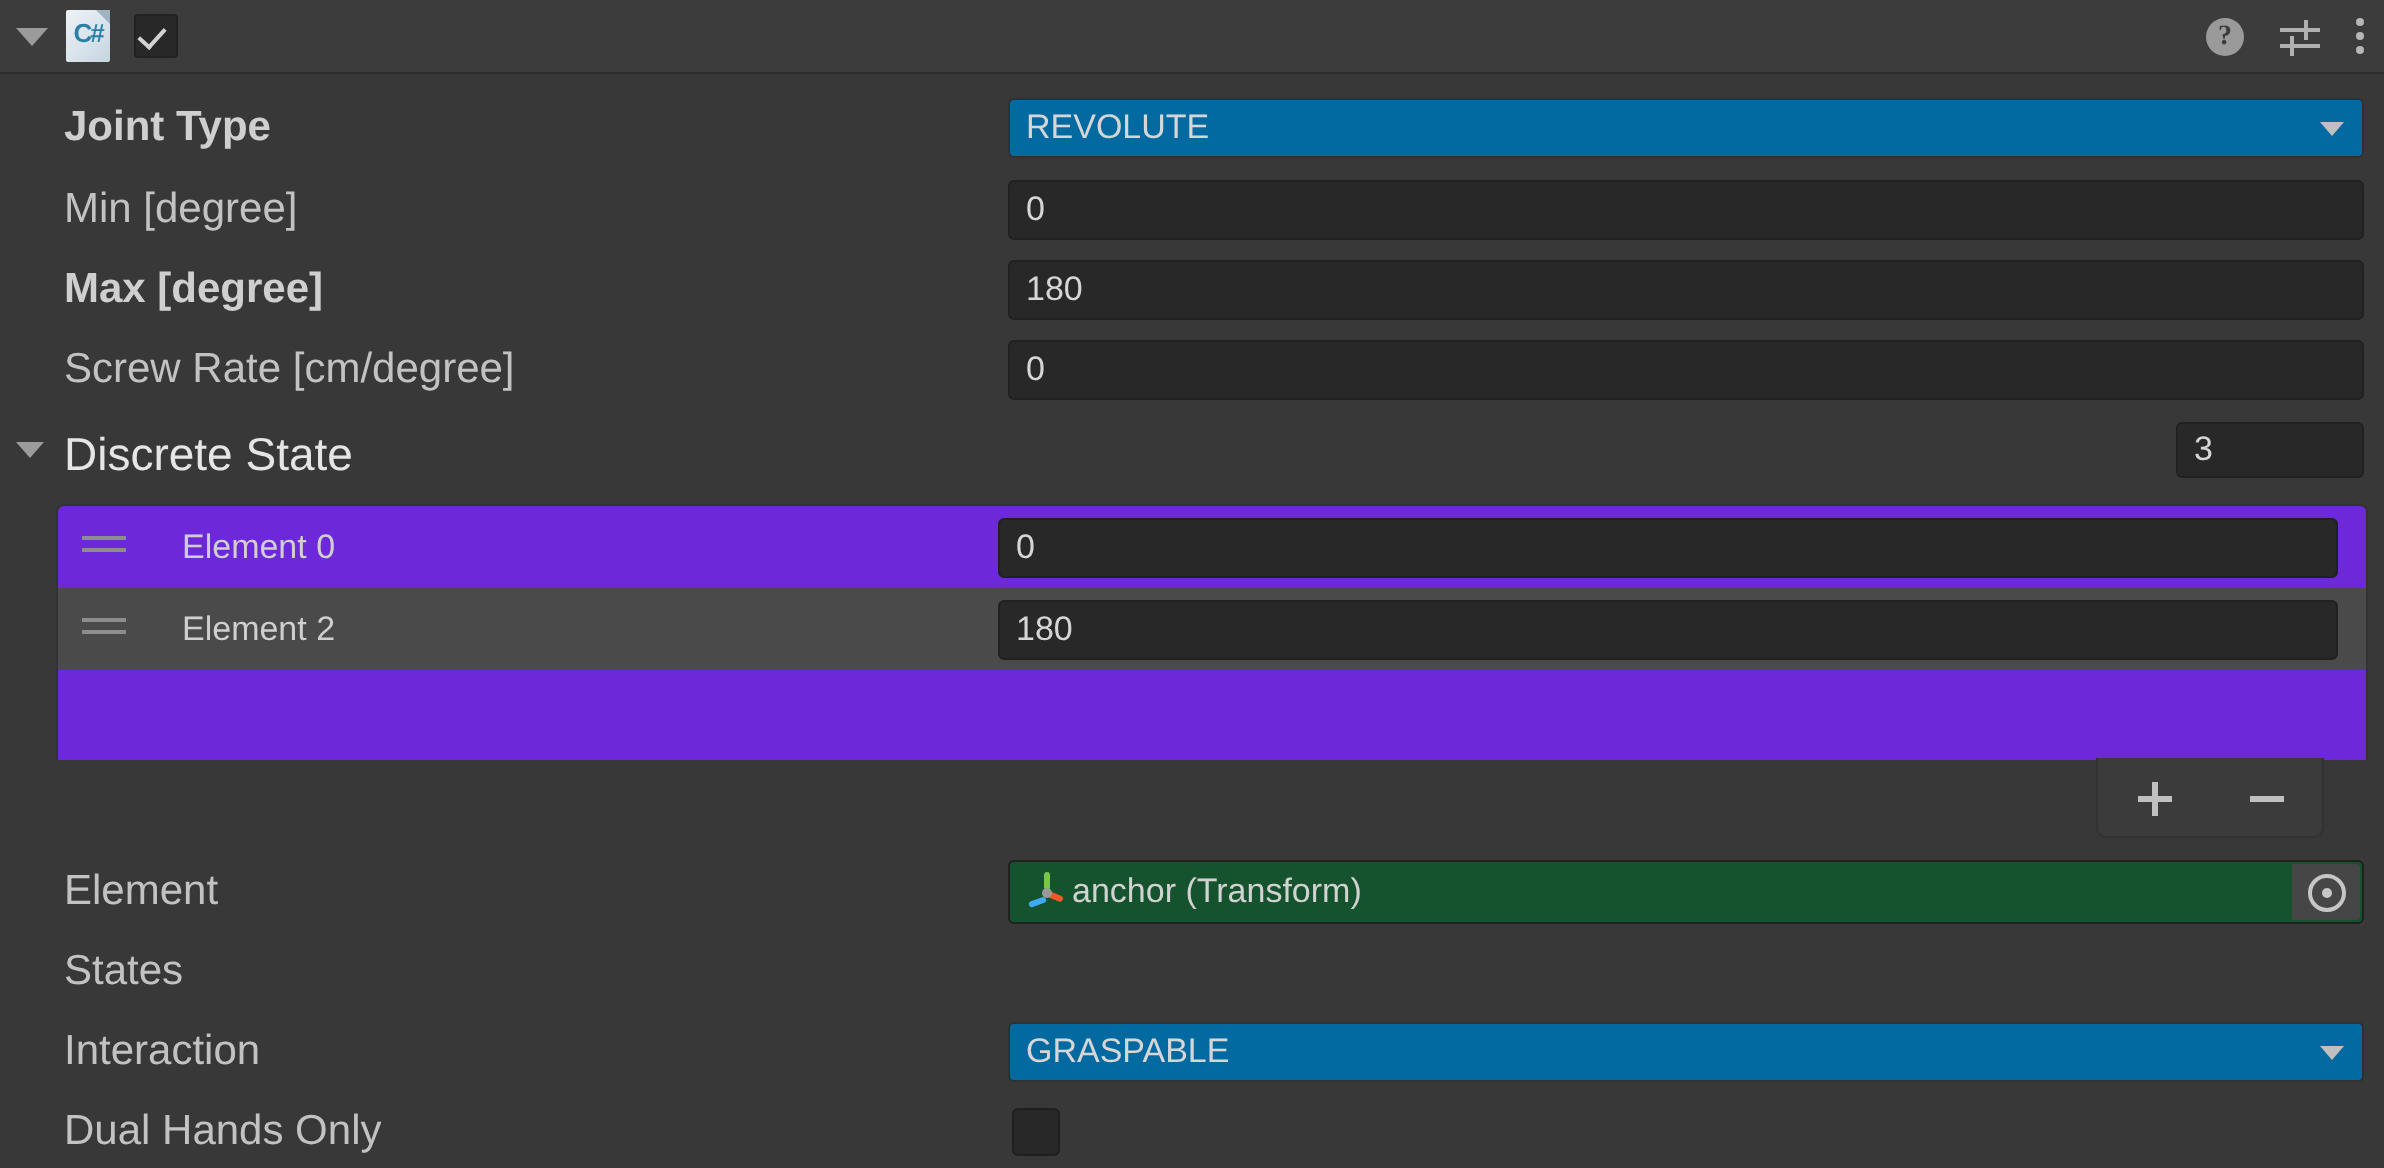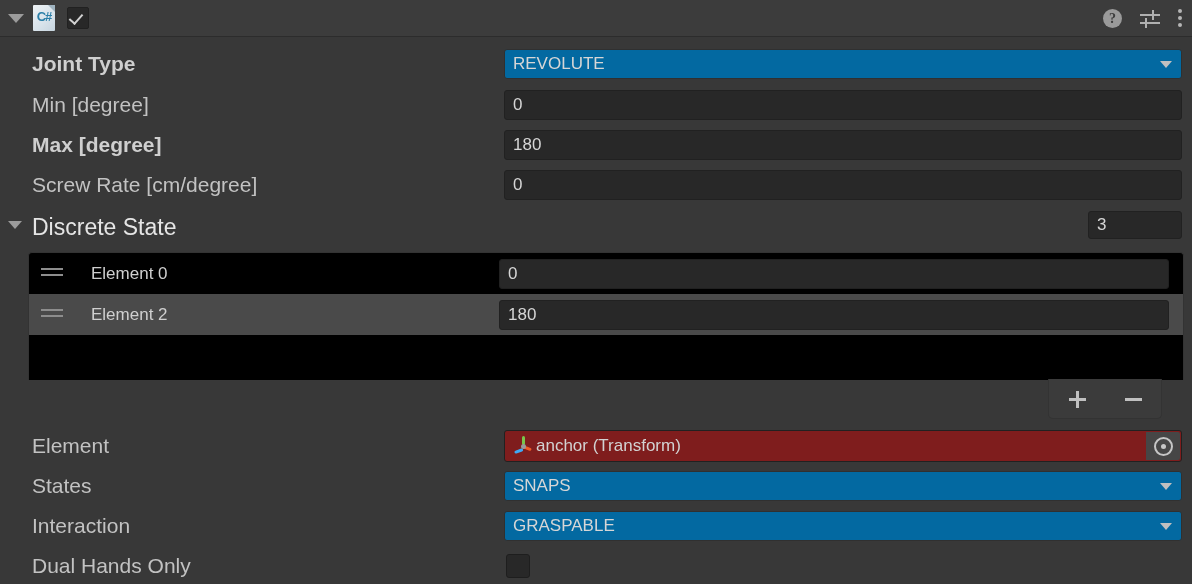--- a/index.html
+++ b/index.html
@@ -162,21 +162,21 @@
     background: #282828; border: 1px solid #212121; border-radius: 3px;
   }
   .size-field .val { margin-left: 8px; line-height: 26px; font-size: 17px; color: #d6d6d6; }
 
   
   .list-box {
     position: absolute;
     left: 28px; top: 252px;
     width: 1156px; height: 128px;
     box-sizing: border-box;
-    background: #000000;
+    background: #6d28d9;
     border: 1px solid #333333;
     border-radius: 4px 4px 0 0;
     border-bottom: none;
     overflow: hidden;
   }
   .list-row {
     position: relative;
     height: 41px;
     display: flex; align-items: center;
   }
@@ -223,21 +223,21 @@
     content: ""; position: absolute; background: #c0c0c0;
   }
   .btn-plus::before { left: 7px; top: 14px; width: 17px; height: 3px; }
   .btn-plus::after  { left: 14px; top: 7px; width: 3px; height: 17px; }
   .btn-minus::before { left: 7px; top: 14px; width: 17px; height: 3px; }
 
   
   .obj-field {
     position: absolute; left: 504px;
     width: 678px; height: 32px; box-sizing: border-box;
-    background: #7f1d1d; border: 1px solid #212121;
+    background: #14532d; border: 1px solid #212121;
     border-radius: 3px;
     display: flex; align-items: center;
   }
   .transform-icon {
     position: relative;
     width: 22px; height: 20px;
     margin-left: 7px; flex: none;
   }
   .transform-icon i { position: absolute; display: block; border-radius: 2px; }
   .obj-text { margin-left: 2px; font-size: 17px; color: #d2d2d2; }
@@ -375,24 +375,20 @@
       <div class="obj-picker">
         <div class="ring">
           <div class="dot"></div>
         </div>
       </div>
     </div>
   </div>
 
   <div class="row" style="top:466px">
     <div class="lbl">States</div>
-    <div class="field popup">
-      <span class="val">SNAPS</span>
-      <span class="popup-arrow"></span>
-    </div>
   </div>
 
   <div class="row" style="top:506px">
     <div class="lbl">Interaction</div>
     <div class="field popup">
       <span class="val">GRASPABLE</span>
       <span class="popup-arrow"></span>
     </div>
   </div>
 

